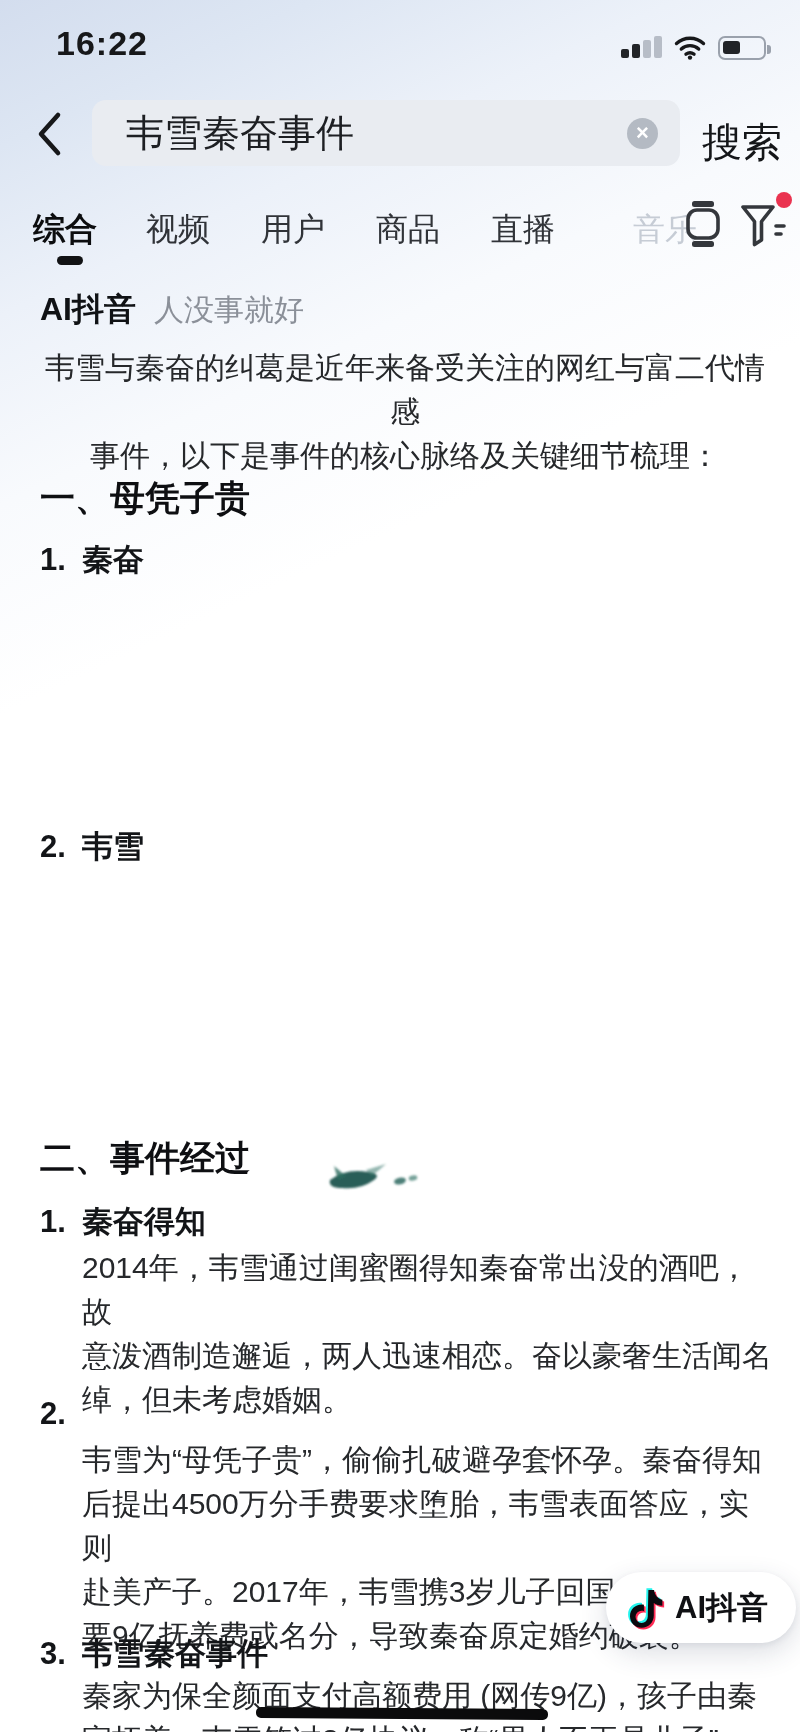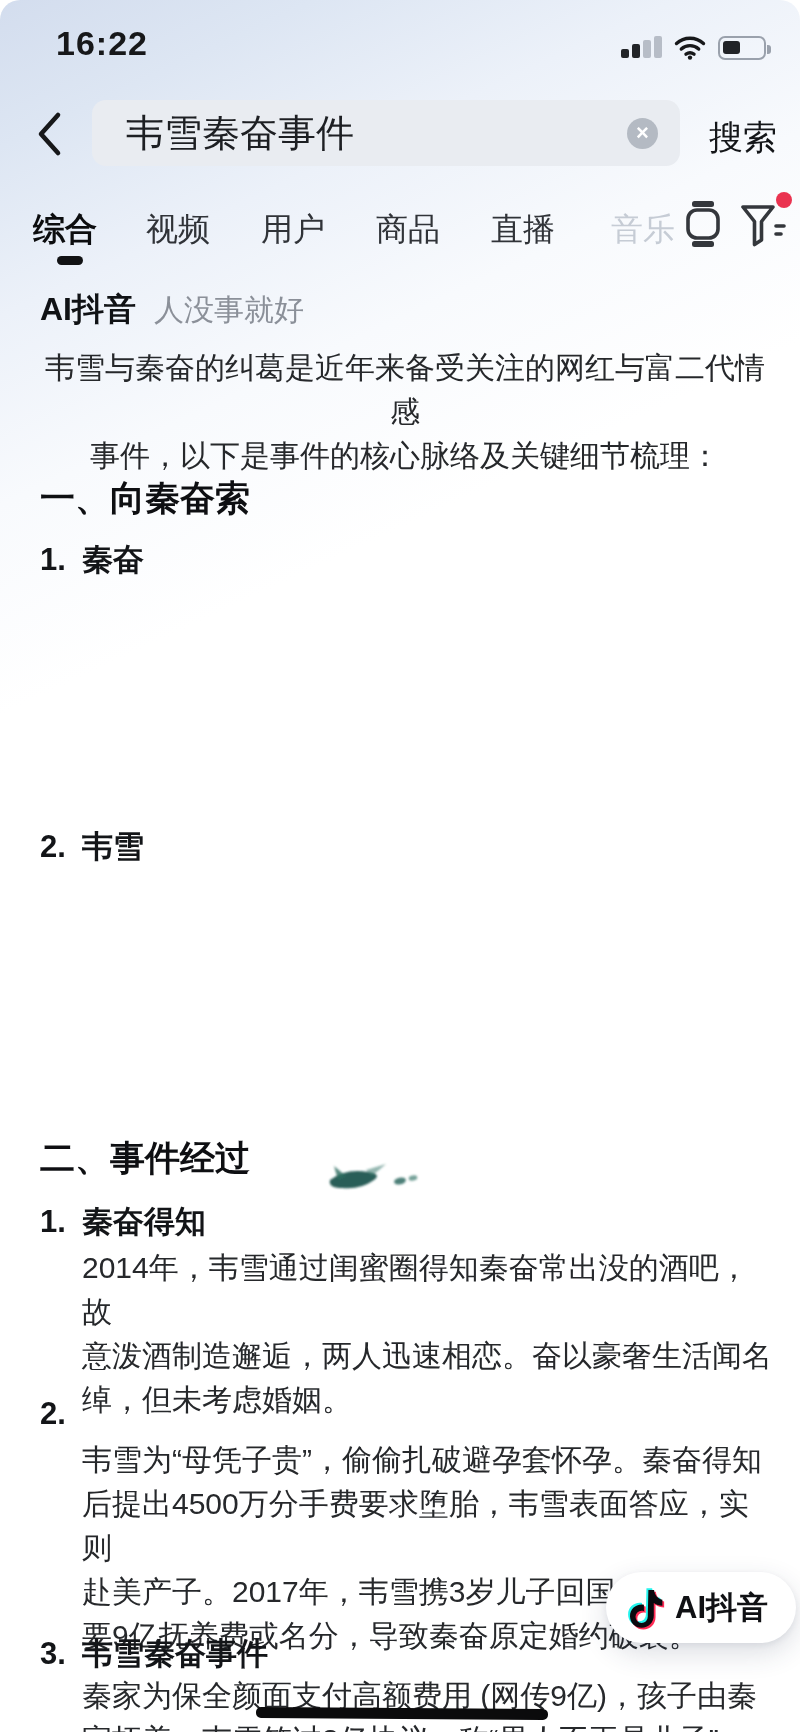--- a/index.html
+++ b/index.html
@@ -1,21 +1,20 @@
 <!DOCTYPE html>
 <html><head>
 <meta charset="utf-8">
 <style>
   * { margin:0; padding:0; box-sizing:border-box; }
   html,body { background:#fff; }
   .page {
     position:relative; width:800px; height:1732px; overflow:hidden;
     font-family:"Liberation Sans", sans-serif; color:#26282b;
     background:linear-gradient(155deg, #d3ddee 0%, #dde6f3 7%, #ecf1f9 15%, #f8fafd 24%, #ffffff 34%);
-    border-radius:20px;
   }
 
   
   .status-bar { position:absolute; top:16px; left:0; right:0; height:52px; }
   .time { position:absolute; left:56px; top:8px; font-size:34px; font-weight:700; color:#17181a; letter-spacing:1px; }
   .status-icons { position:absolute; right:34px; top:14px; display:flex; align-items:flex-end; gap:12px; height:30px; }
   .sig { display:flex; align-items:flex-end; gap:3px; height:24px; padding-bottom:2px; }
   .sig .b { width:8px; border-radius:2px; background:#b7bdc7; }
   .sig .b1 { height:9px;  background:#222428; }
   .sig .b2 { height:14px; background:#222428; }
@@ -36,27 +35,27 @@
   .search-input {
     flex:1; border:none; outline:none; background:transparent;
     font-family:"Liberation Sans", sans-serif;
     font-size:38px; color:#1d1f23; padding-left:34px;
   }
   .clear-btn {
     width:31px; height:31px; border-radius:50%; background:#b4bac3; color:#fff;
     display:flex; align-items:center; justify-content:center;
     font-size:22px; font-weight:700; margin-right:22px; cursor:pointer; line-height:1;
   }
-  .search-btn { position:absolute; left:702px; top:17px; font-size:34px; color:#141619; font-weight:500; cursor:pointer;margin-left:7px; }
+  .search-btn { position:absolute; left:702px; top:17px; font-size:40px; color:#141619; font-weight:500; cursor:pointer; }
 
   
   .tabs-row { position:absolute; top:206px; left:0; right:0; height:46px; }
   .tab { position:absolute; top:2px; font-size:32px; color:#303338; cursor:pointer; white-space:nowrap; }
   .tab.active { font-weight:700; color:#0c0d0f; }
-  .tab.faded { color:#c6ccd5; }
+  .tab.faded { color:#c6ccd5;margin-left:22px; }
   .tab-underline { position:absolute; left:57px; top:50px; width:26px; height:9px; border-radius:5px; background:#111214; }
   .tab-icon { position:absolute; top:-8px; width:46px; height:52px; cursor:pointer; }
   .filter-wrap { position:absolute; left:736px; top:-8px; width:52px; height:52px; cursor:pointer; }
   .red-dot { position:absolute; right:-4px; top:-6px; width:16px; height:16px; border-radius:50%; background:#ea3350; }
 
   
   .ai-header { position:absolute; top:288px; left:40px; display:flex; align-items:baseline; gap:18px; }
   .ai-brand { font-size:32px; font-weight:700; color:#101215; }
   .ai-sub { font-size:30px; color:#8b9099; }
 
@@ -148,21 +147,21 @@
   </div>
 
   <div class="ai-header">
     <span class="ai-brand">AI抖音</span>
     <span class="ai-sub">人没事就好</span>
   </div>
 
   <div class="txt intro">韦雪与秦奋的纠葛是近年来备受关注的网红与富二代情感
 事件，以下是事件的核心脉络及关键细节梳理：</div>
 
-  <div class="h-sec" style="top:476px">一、向秦奋索</div>
+  <div class="h-sec" style="top:476px">一、母凭子贵</div>
 
   <div class="item-title" style="top:538px">
     <span class="num">1.</span>
     <span>秦奋</span>
   </div>
 
   <div class="item-title" style="top:825px">
     <span class="num">2.</span>
     <span>韦雪</span>
   </div>

